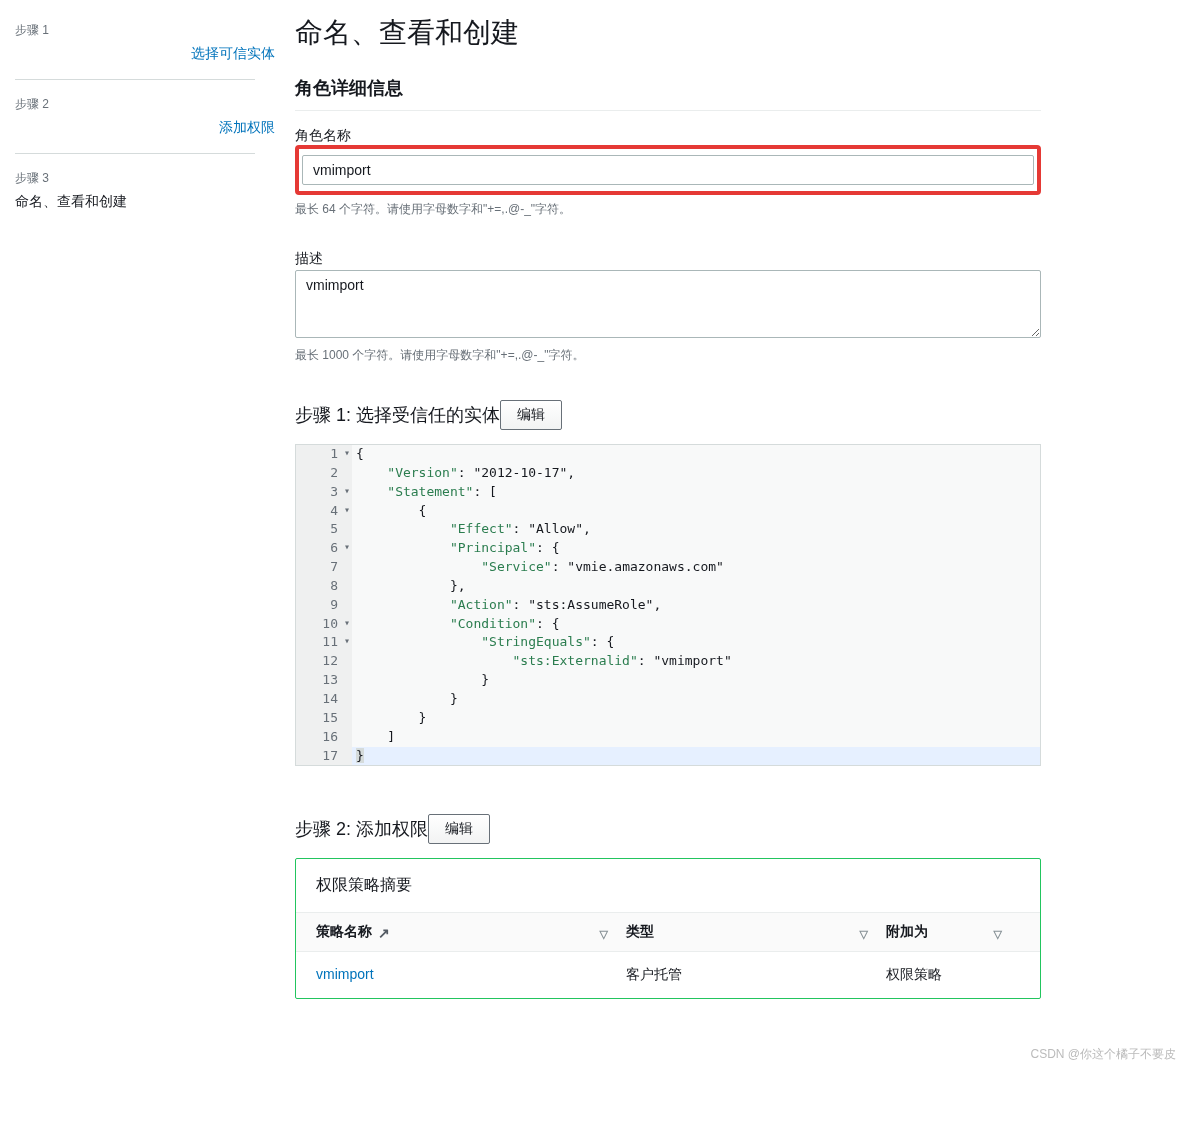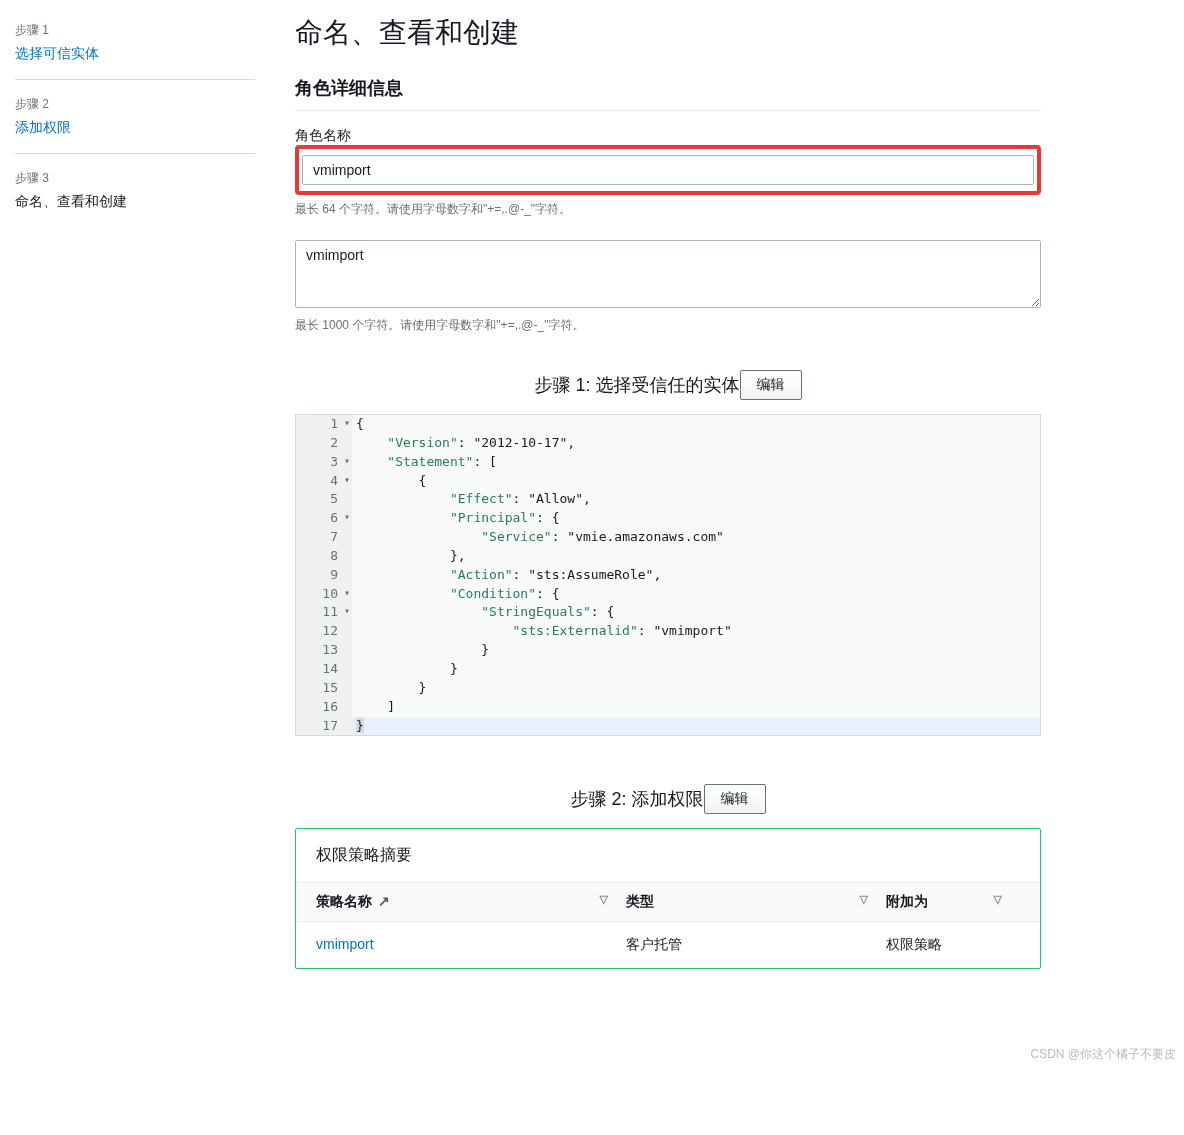--- a/index.html
+++ b/index.html
@@ -4,57 +4,57 @@
   <style>
     * { box-sizing: border-box; margin: 0; padding: 0; }
     body { font-family: "Helvetica Neue", Arial, "Microsoft YaHei", sans-serif; font-size: 14px; color: #16191f; background: #fff; }
     .page { display: flex; width: 1056px; min-height: 1135px; padding: 14px 15px 0 15px; }
     
     
     .steps { width: 280px; flex-shrink: 0; padding-right: 20px; }
     .step-item { padding: 8px 0 14px 0; }
     .step-sep { border: 0; border-top: 1px solid #d5dbdb; margin: 2px 0 8px 0; width: 240px; }
     .step-num { font-size: 12px; color: #687078; margin-bottom: 6px; }
-    .step-link { color: #0073bb; font-size: 14px; cursor: pointer; }
+    .step-link { color: #0073bb; font-size: 14px; cursor: pointer; text-align: right; }
     .step-current { color: #16191f; font-size: 14px; }
 
     
     .main { flex: 1; min-width: 0; }
     h1.title { font-size: 28px; font-weight: 400; color: #16191f; margin-bottom: 24px; }
     h2.section { font-size: 18px; font-weight: 700; margin-top: 12px; margin-bottom: 10px; }
     .hr { border: 0; border-top: 1px solid #eaeded; margin: 8px 0 16px 0; }
 
     .field-label { font-size: 14px; color: #16191f; margin-top: 10px; margin-bottom: 2px; }
     .field-hint { font-size: 12px; color: #687078; margin-bottom: 6px; }
     .field-help { font-size: 12px; color: #687078; margin-top: 6px; }
 
     .highlight-box { border: 4px solid #e53935; border-radius: 4px; padding: 6px 3px 6px 3px; margin-top: -2px; }
     input[type=text], textarea { width: 100%; border: 1px solid #aab7b8; border-radius: 2px; padding: 6px 10px; font-size: 14px; font-family: inherit; color: #16191f; }
     textarea { resize: both; height: 68px; }
 
-    .step-header { display: flex; align-items: center; justify-content: center; margin-top: 36px; margin-bottom: 14px; }
+    .step-header { display: flex; align-items: center; justify-content: flex-start; margin-top: 36px; margin-bottom: 14px; }
     .step-title { font-size: 18px; font-weight: 400; color: #16191f; }
     .btn { background: linear-gradient(#fff, #f2f3f3); border: 1px solid #687078; border-radius: 2px; padding: 5px 16px; font-size: 14px; cursor: pointer; color: #16191f; }
 
     
     .code-editor { border: 1px solid #d5dbdb; background: #f8f9f9; font-family: Consolas, Monaco, monospace; font-size: 13px; line-height: 1.45; margin-bottom: 6px; }
     .code-row { display: flex; }
     .code-row.active { background: #e6f0ff; }
     .gutter { width: 56px; text-align: right; padding-right: 14px; color: #687078; background: #eff0f0; user-select: none; position: relative; }
     .fold { position: absolute; right: 2px; top: 1px; color: #687078; font-size: 10px; }
     .code { padding-left: 4px; white-space: pre; }
     .tk-key { color: #2b7d4f; }
     .tk-punc { color: #16191f; }
     .cursor-end { background: #d5dbdb; }
 
     
     .panel { border: 1px solid #22c55e; border-radius: 2px; margin-top: 6px; }
     .panel-head { padding: 16px 20px; font-size: 16px; font-weight: 400; color: #16191f; border-bottom: 1px solid #eaeded; }
     .table-head { display: flex; padding: 10px 20px; background: #fafafa; border-bottom: 1px solid #eaeded; }
-    .th { font-weight: 700; font-size: 14px; color: #16191f; display: flex; align-items: flex-start; gap: 6px; }
+    .th { font-weight: 700; font-size: 14px; color: #16191f; display: flex; align-items: flex-end; gap: 6px; }
     .col1 { flex: 0 0 310px; }
     .col2 { flex: 0 0 260px; }
     .col3 { flex: 1; }
     .sort-icon { color: #879196; font-size: 11px; margin-left: auto; padding-right: 18px; cursor: pointer; }
     .ext-icon { color: #545b64; }
     .table-row { display: flex; padding: 14px 20px; }
     .link { color: #0073bb; cursor: pointer; }
 
     .watermark { position: absolute; right: 8px; bottom: 72px; color: #bbb; font-size: 12px; }
     .page-wrap { position: relative; }
@@ -87,20 +87,21 @@
     <h2 class="section">角色详细信息</h2>
     <hr class="hr">
 
     <div class="field-label">角色名称</div>
     <div class="highlight-box">
       <input type="text" value="vmimport" style="">
     </div>
     <div class="field-help">最长 64 个字符。请使用字母数字和"+=,.@-_"字符。</div>
 
     <div style="height:22px"></div>
+    <div class="field-label">描述</div>
     <textarea id="desc-ta" style="">vmimport</textarea>
     <div class="field-help">最长 1000 个字符。请使用字母数字和"+=,.@-_"字符。</div>
 
     <div class="step-header">
       <div class="step-title">步骤 1: 选择受信任的实体</div>
       <button class="btn">编辑</button>
     </div>
 
     <div class="code-editor" id="code-editor">
           <div class="code-row">

